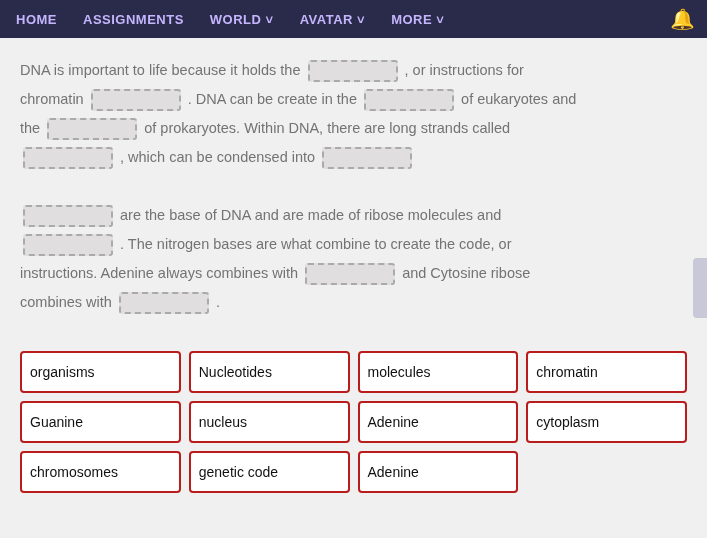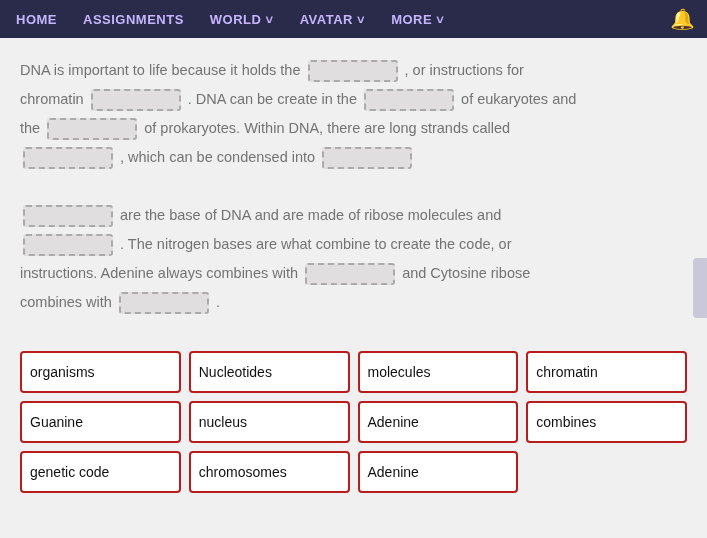--- a/index.html
+++ b/index.html
@@ -147,20 +147,20 @@
   </div>
 
   <div class="tiles-grid">
     <div class="tile">organisms</div>
     <div class="tile">Nucleotides</div>
     <div class="tile">molecules</div>
     <div class="tile">chromatin</div>
     <div class="tile">Guanine</div>
     <div class="tile">nucleus</div>
     <div class="tile">Adenine</div>
-    <div class="tile">combines</div>
+    <div class="tile">cytoplasm</div>
+    <div class="tile">chromosomes</div>
     <div class="tile">genetic code</div>
-    <div class="tile">chromosomes</div>
     <div class="tile">Adenine</div>
   </div>
 
   <div class="drag-indicator"></div>
 </div>
 
 </body></html>

